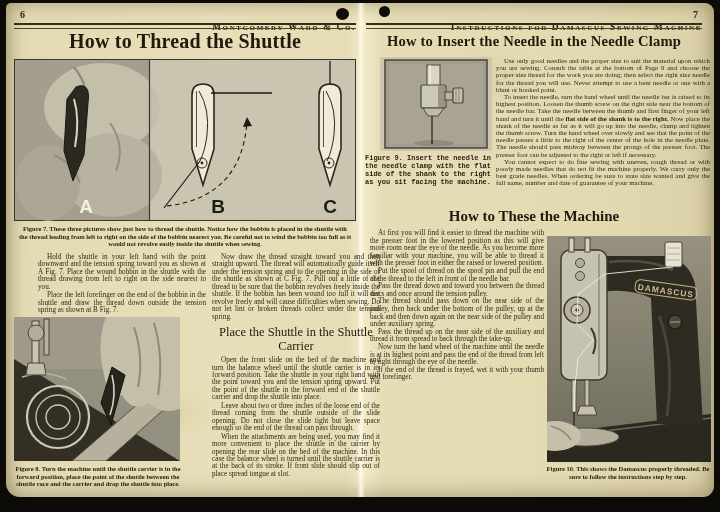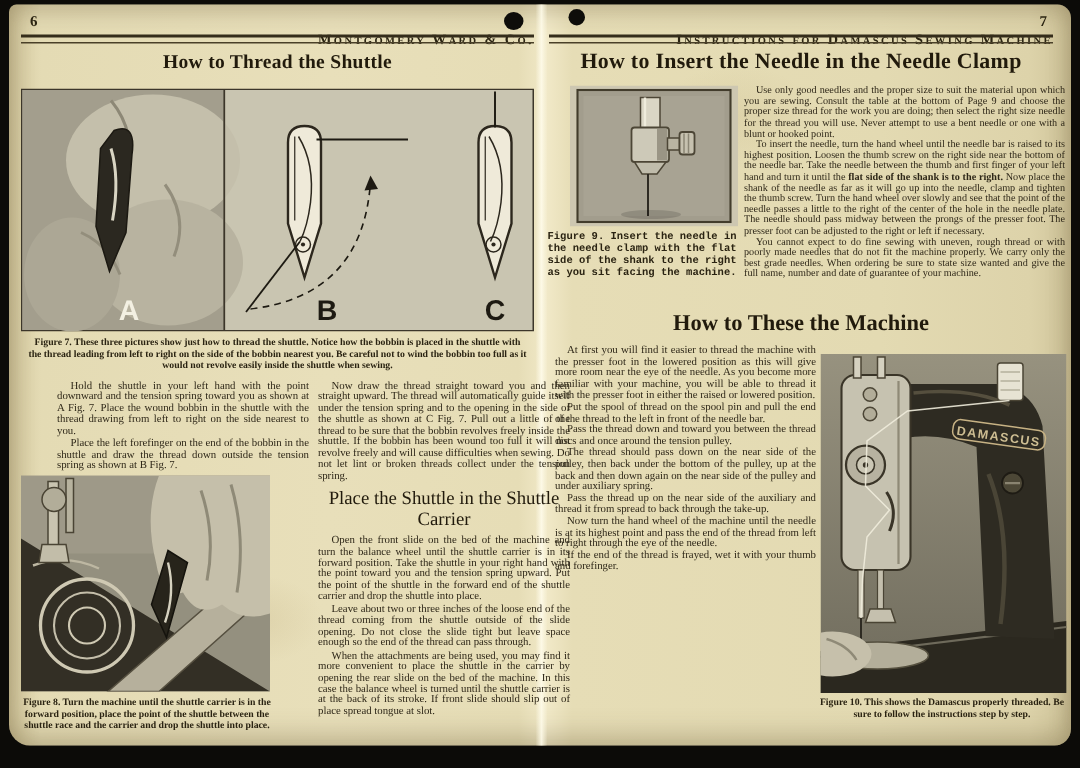--- a/index.html
+++ b/index.html
@@ -11,21 +11,21 @@
   .stain{position:absolute;border-radius:50%;pointer-events:none;}
   .hole{position:absolute;background:#0e0d0a;border-radius:50%;}
   .page{position:absolute;top:6px;height:488px;}
   .page-left{left:12px;width:346px;}
   .page-right{left:364px;width:340px;}
   .runhead{position:absolute;top:16px;left:2px;right:2px;height:12px;font-size:9.5px;font-weight:bold;
     font-variant:small-caps;letter-spacing:1.6px;text-align:right;color:#2b2412;}
   .pagenum{position:absolute;top:3px;font-size:10px;font-weight:bold;color:#2b2412;}
   .rule-thick{position:absolute;top:17px;left:2px;right:2px;height:2.4px;background:#352d1b;}
   .rule-thin{position:absolute;top:21.6px;left:2px;right:2px;height:1px;background:#4a4028;}
-  h1{position:absolute;top:26px;left:0;right:0;margin:0;text-align:center;font-size:13px;line-height:18px;color:#211a0c;letter-spacing:.2px;}
+  h1{position:absolute;top:26px;left:0;right:0;margin:0;text-align:center;font-size:20px;line-height:18px;color:#211a0c;letter-spacing:.2px;}
   h1.longer{font-size:14.6px;}
   .h2{position:absolute;left:0;right:0;margin:0;text-align:center;font-weight:bold;font-size:15px;color:#211a0c;}
   .figbox{position:absolute;}
   .cap{position:absolute;font-weight:bold;font-size:6.5px;line-height:7.6px;text-align:center;color:#2a2312;}
   .col{position:absolute;font-size:7.2px;line-height:7.45px;text-align:justify;margin-left:24px;}
   .col p{margin:0 0 1px 0;text-indent:9px;}
   .subhead{font-weight:normal;font-size:12.5px;line-height:13.5px;text-align:center;text-indent:0 !important;margin:5px 0 4px 0 !important;color:#211a0c;}
   .intro{position:absolute;font-size:6.8px;line-height:7.2px;text-align:justify;}
   .intro p{margin:0;text-indent:8px;}
   .machcol{position:absolute;font-size:7.2px;line-height:7.6px;text-align:justify;}

